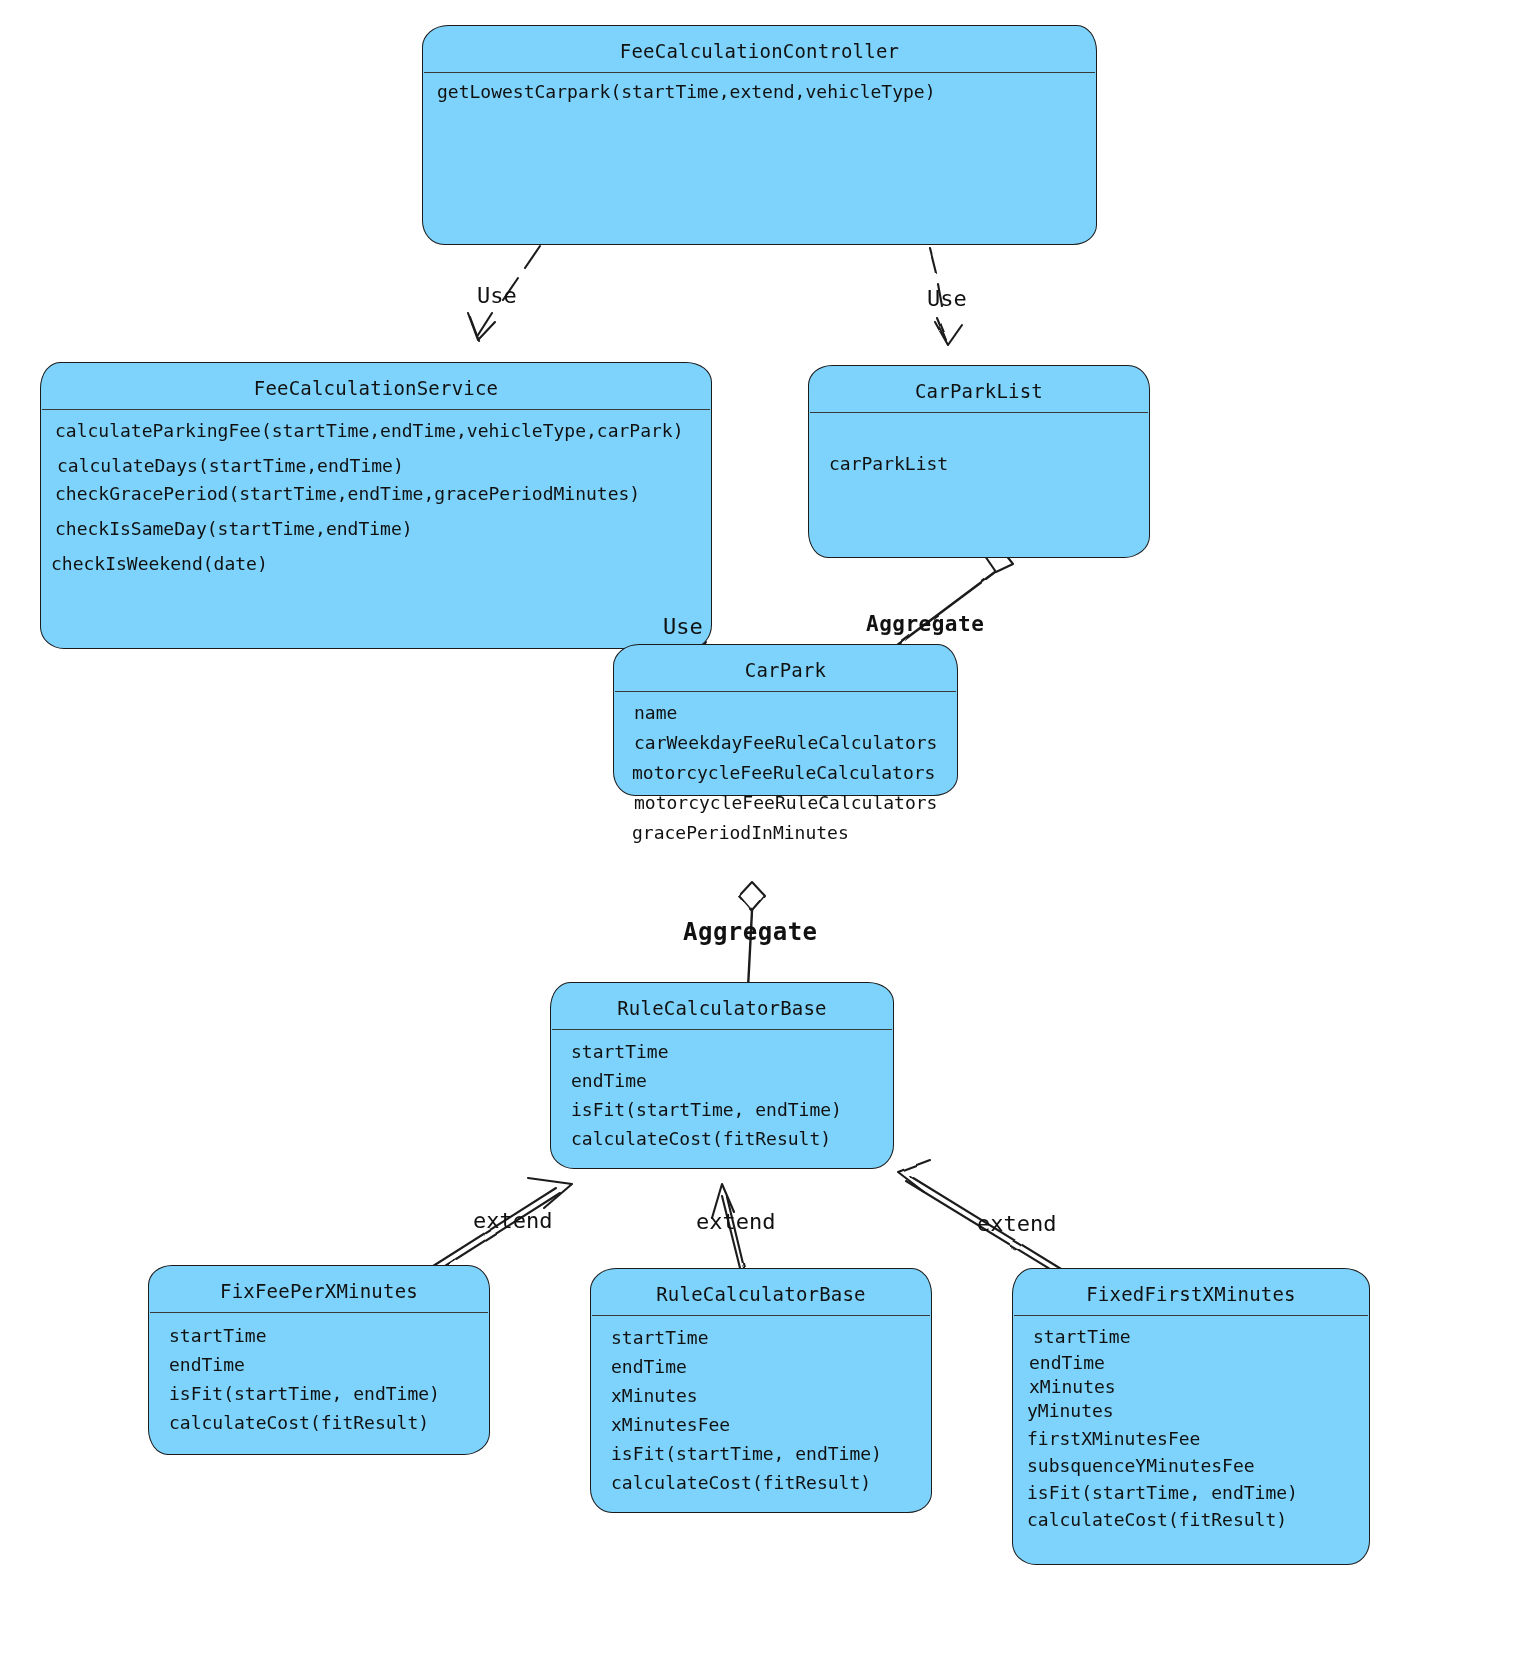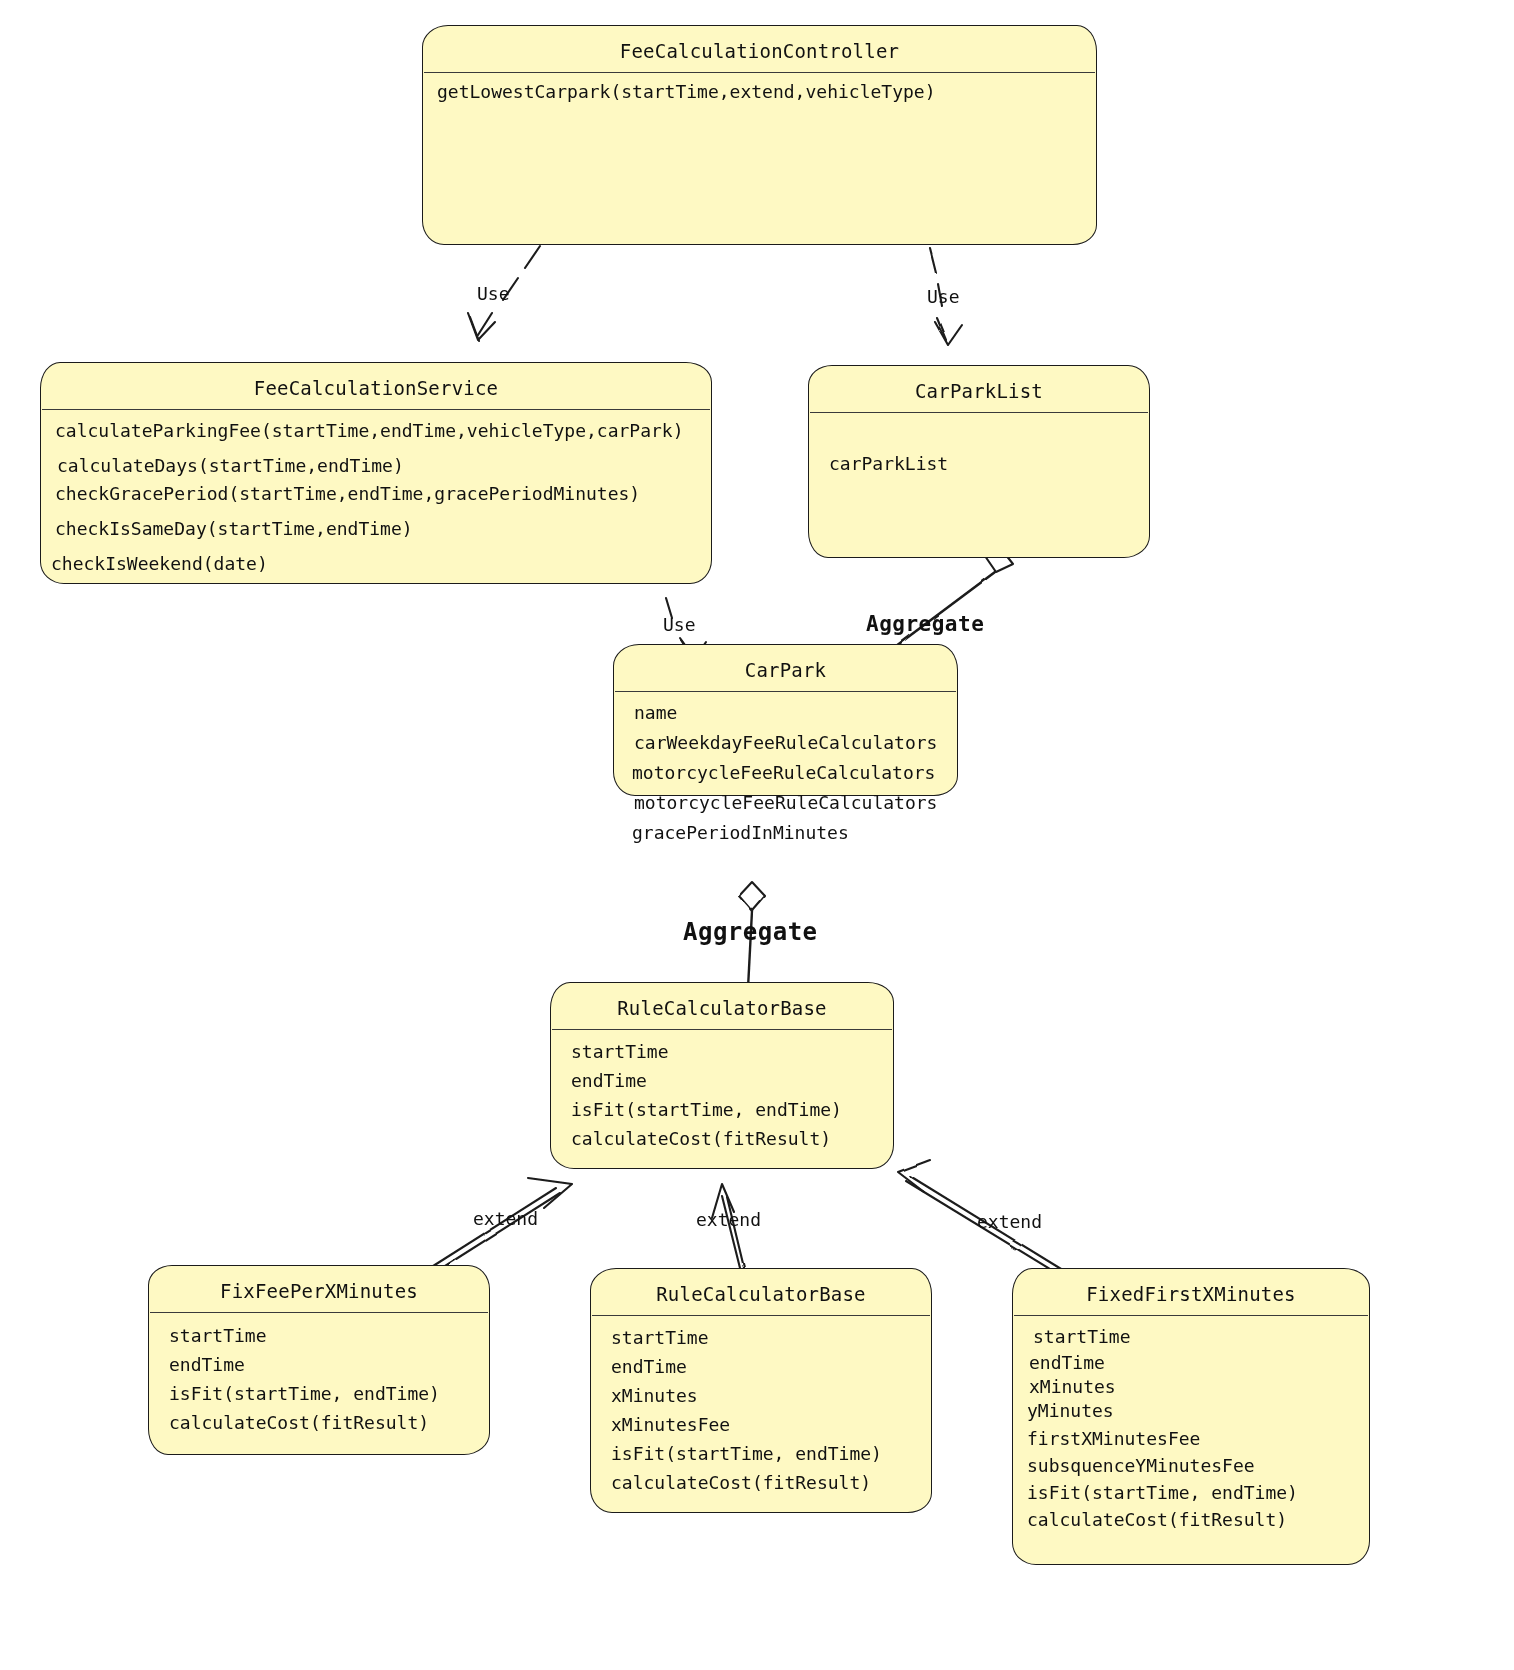--- a/index.html
+++ b/index.html
@@ -19,21 +19,21 @@
     position: absolute;
     left: 0;
     top: 0;
     width: 1514px;
     height: 1670px;
     pointer-events: none;
   }
   .uml-box {
     position: absolute;
     box-sizing: border-box;
-    background: #fef9c3;
+    background: #7dd3fc;
     border: 1.6px solid #1b1b1b;
     border-radius: 22px;
     z-index: 2;
   }
   
   .wob1 { border-radius: 26px 20px 24px 22px / 22px 26px 20px 24px; }
   .wob2 { border-radius: 20px 26px 22px 24px / 26px 20px 24px 22px; }
   .wob3 { border-radius: 24px 22px 26px 20px / 20px 24px 22px 26px; }
 
   .box-title {
@@ -61,21 +61,21 @@
 
   
   .m-sp-a .member { margin-bottom: 17px; }
   .m-sp-b .member { margin-bottom: 9px; }
   .m-sp-c .member { margin-bottom: 13px; }
   .m-sp-e .member { margin-bottom: 10px; }
 
   .edge-label {
     position: absolute;
     font-family: "DejaVu Sans Mono", monospace;
-    font-size: 18px;
+    font-size: 22px;
     color: #111111;
     z-index: 3;
     white-space: nowrap;
   }
   .edge-label.big {
     font-size: 21px;
     font-weight: bold;
     letter-spacing: 0.5px;
   }
 
@@ -154,21 +154,21 @@
   </svg>
 
   <div class="uml-box wob1" style="left:422px; top:25px; width:675px; height:220px;">
     <div class="box-title">FeeCalculationController</div>
     <div class="divider"></div>
     <div class="box-body m-sp-c">
       <div class="member ind3">getLowestCarpark(startTime,extend,vehicleType)</div>
     </div>
   </div>
 
-  <div class="uml-box wob2" style="left:40px; top:362px; width:672px; height:222px;">
+  <div class="uml-box wob2" style="left:40px; top:362px; width:672px; height:287px;">
     <div class="box-title">FeeCalculationService</div>
     <div class="divider"></div>
     <div class="box-body m-sp-a" style="padding-top:12px;">
       <div class="member ind3">calculateParkingFee(startTime,endTime,vehicleType,carPark)</div>
       <div class="member ind1" style="margin-bottom:10px;">calculateDays(startTime,endTime)</div>
       <div class="member ind3" style="margin-bottom:17px;">checkGracePeriod(startTime,endTime,gracePeriodMinutes)</div>
       <div class="member ind3" style="margin-bottom:17px;">checkIsSameDay(startTime,endTime)</div>
       <div class="member" style="margin-left:-4px; margin-bottom:0;">checkIsWeekend(date)</div>
     </div>
   </div>

